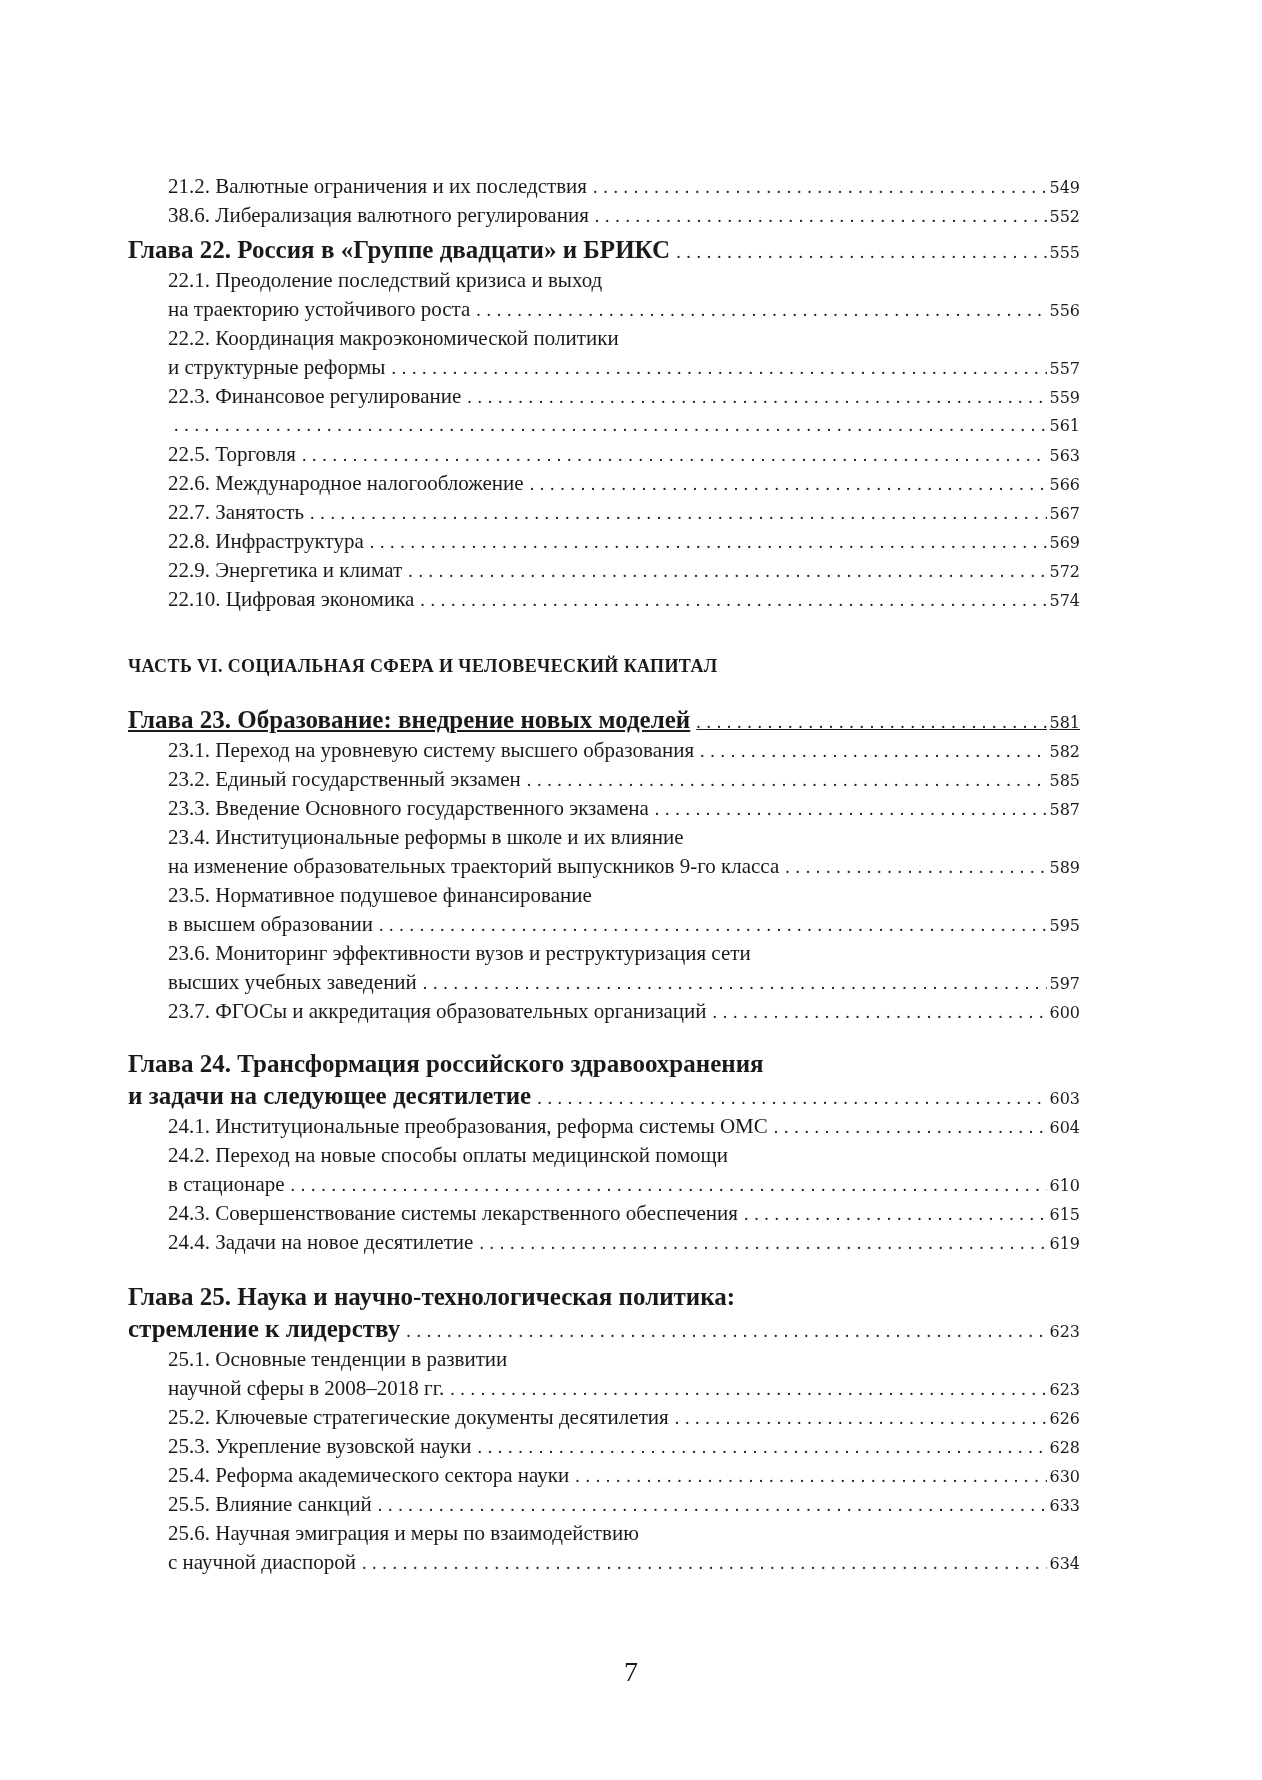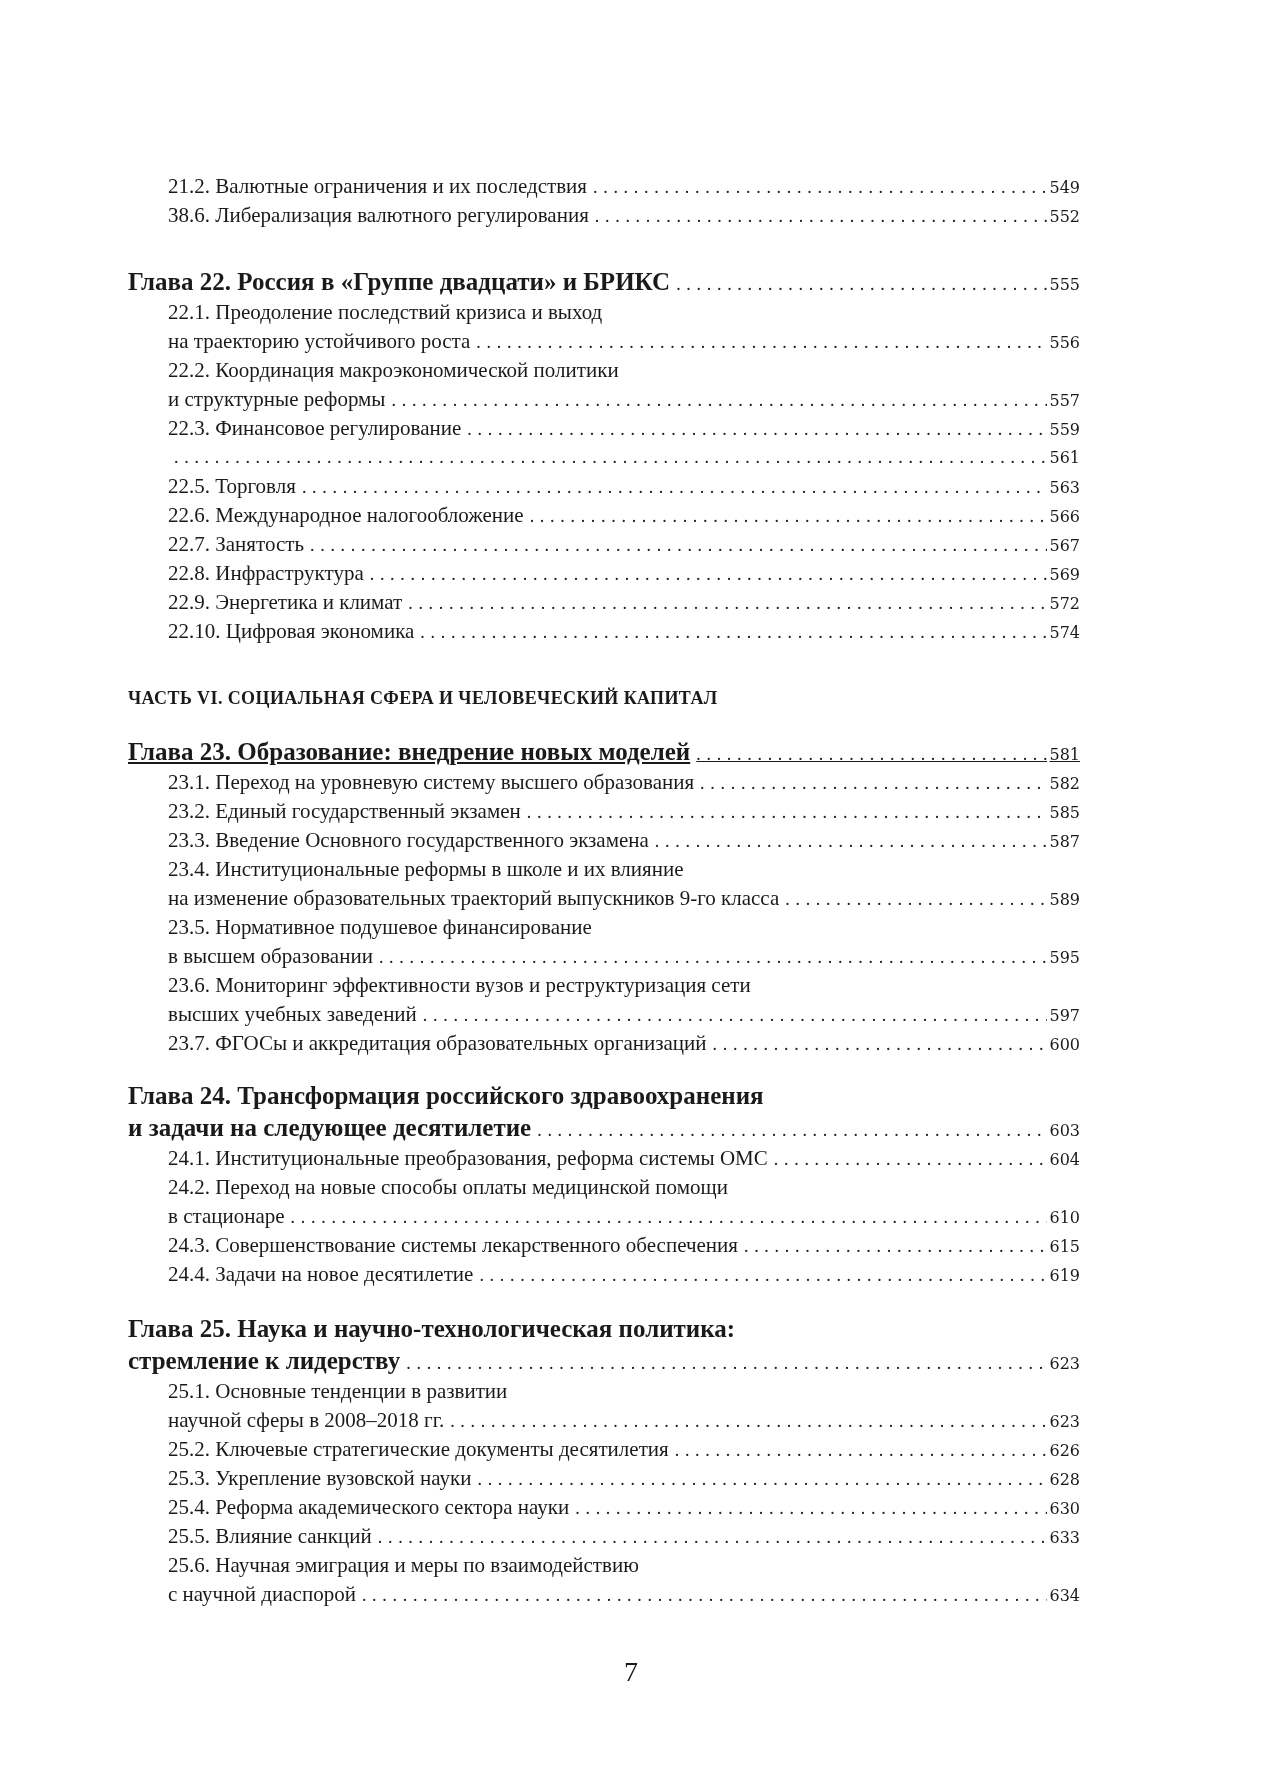--- a/index.html
+++ b/index.html
@@ -28,21 +28,21 @@
       <span class="leader"></span>
       <span class="pnum">549</span>
     </div>
     <div class="line">
       <span class="entry-text"><span>38.6.</span> <span>Либерализация валютного регулирования</span></span>
       <span class="leader"></span>
       <span class="pnum">552</span>
     </div>
   </div>
 
-  <div class="chapter" style="margin-top:36px;text-align:right;">
+  <div class="chapter" style="margin-top:4px;text-align:right;">
     <div class="line">
       <span class="entry-text">Глава 22. Россия в «Группе двадцати» и БРИКС</span>
       <span class="leader" style="letter-spacing:10px;"></span>
       <span class="pnum">555</span>
     </div>
   </div>
   <div class="sub">
       <div>
         <div class="line">
           <span class="entry-text">22.1. Преодоление последствий кризиса и выход</span>

